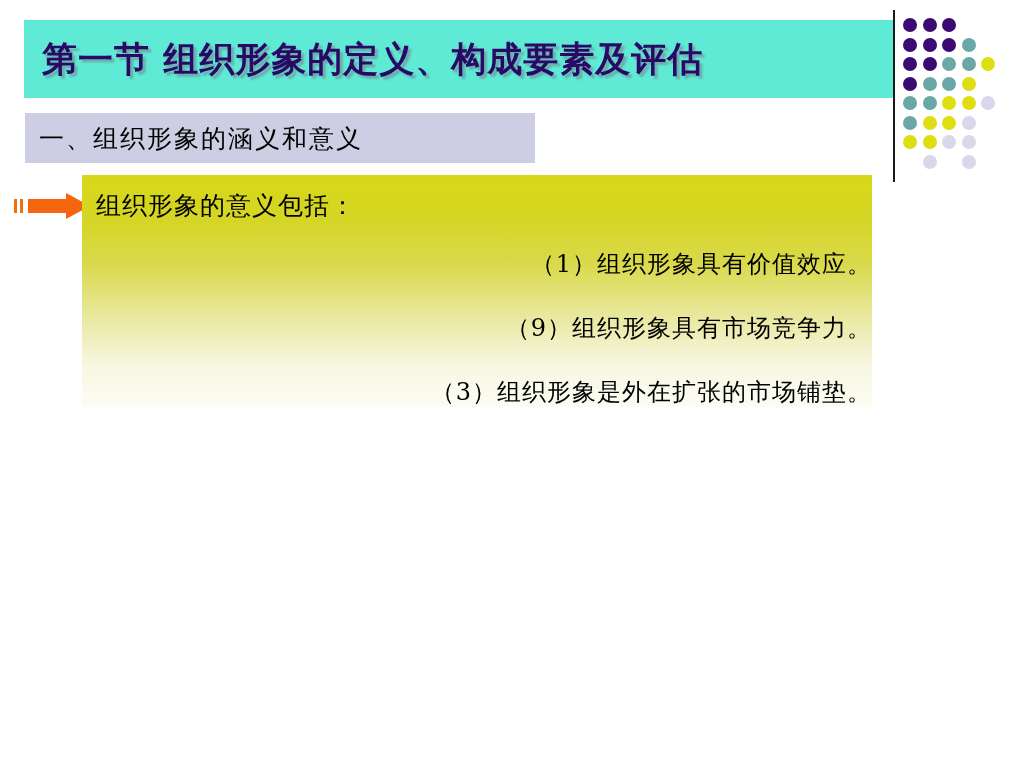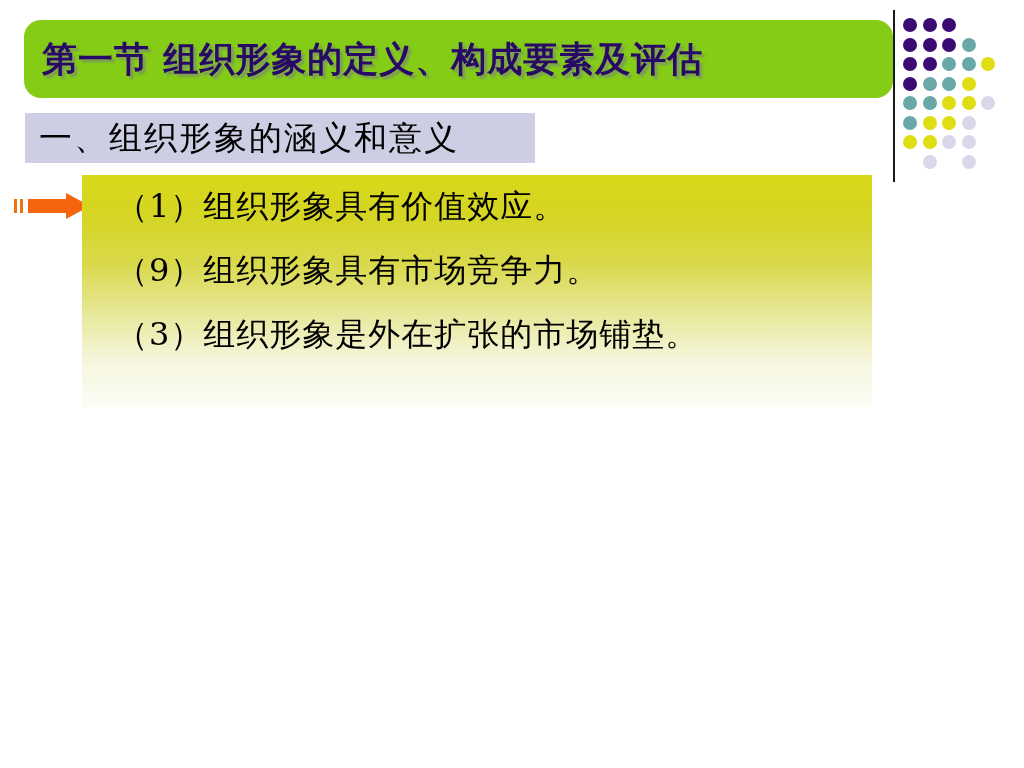--- a/index.html
+++ b/index.html
@@ -21,22 +21,21 @@
     background: #ffffff;
   }
 
   
   .title-band {
     position: absolute;
     left: 24px;
     top: 20px;
     width: 869px;
     height: 78px;
-    background: #84cc16;
-    border-radius: 17px;
+    background: #5eead4;
   }
   .title-text {
     position: absolute;
     left: 18px;
     top: 50%;
     transform: translateY(-50%);
     font-family: "DejaVu Serif", "Liberation Serif", serif;
     font-size: 35px;
     font-weight: bold;
     letter-spacing: 1px;
@@ -53,21 +52,21 @@
     width: 510px;
     height: 50px;
     background: #cdcde3;
   }
   .subtitle-text {
     position: absolute;
     left: 14px;
     top: 50%;
     transform: translateY(-50%);
     font-family: "DejaVu Serif", "Liberation Serif", serif;
-    font-size: 33px;
+    font-size: 25px;
     font-weight: normal;
     letter-spacing: 2px;
     color: #000000;
     white-space: nowrap;
   }
 
   
   .arrow-bullet {
     position: absolute;
     left: 14px;
@@ -133,25 +132,26 @@
     white-space: nowrap;
     color: #000000;
   }
   .line-head {
     font-size: 25px;
     letter-spacing: 1px;
     line-height: 38px;
     margin-bottom: 20px;
   }
   .line-item {
-    font-size: 32px;
+    font-size: 24px;
     letter-spacing: 1px;
     line-height: 38px;
     padding-left: 20px;
     margin-bottom: 26px;
+    text-align: right;
   }
   .line-item:last-child { margin-bottom: 13px; }
 
   
   .vrule {
     position: absolute;
     left: 893px;
     top: 10px;
     width: 2px;
     height: 172px;
@@ -188,20 +188,21 @@
 
   <div class="arrow-bullet">
     <div class="arrow-tick t1"></div>
     <div class="arrow-tick t2"></div>
     <div class="arrow-shaft"></div>
     <div class="arrow-head"></div>
   </div>
 
   <div class="content-panel">
     <div class="content-lines">
+      <div class="line line-head">组织形象的意义包括：</div>
       <div class="line line-item">（1）组织形象具有价值效应。</div>
       <div class="line line-item">（9）组织形象具有市场竞争力。</div>
       <div class="line line-item">（3）组织形象是外在扩张的市场铺垫。</div>
     </div>
   </div>
 
   <div class="vrule"></div>
 
   <div class="dot-grid" id="dot-grid">
       <div class="dot" style="left: 0px; top: 0px; background: rgb(59, 10, 114);"></div>

